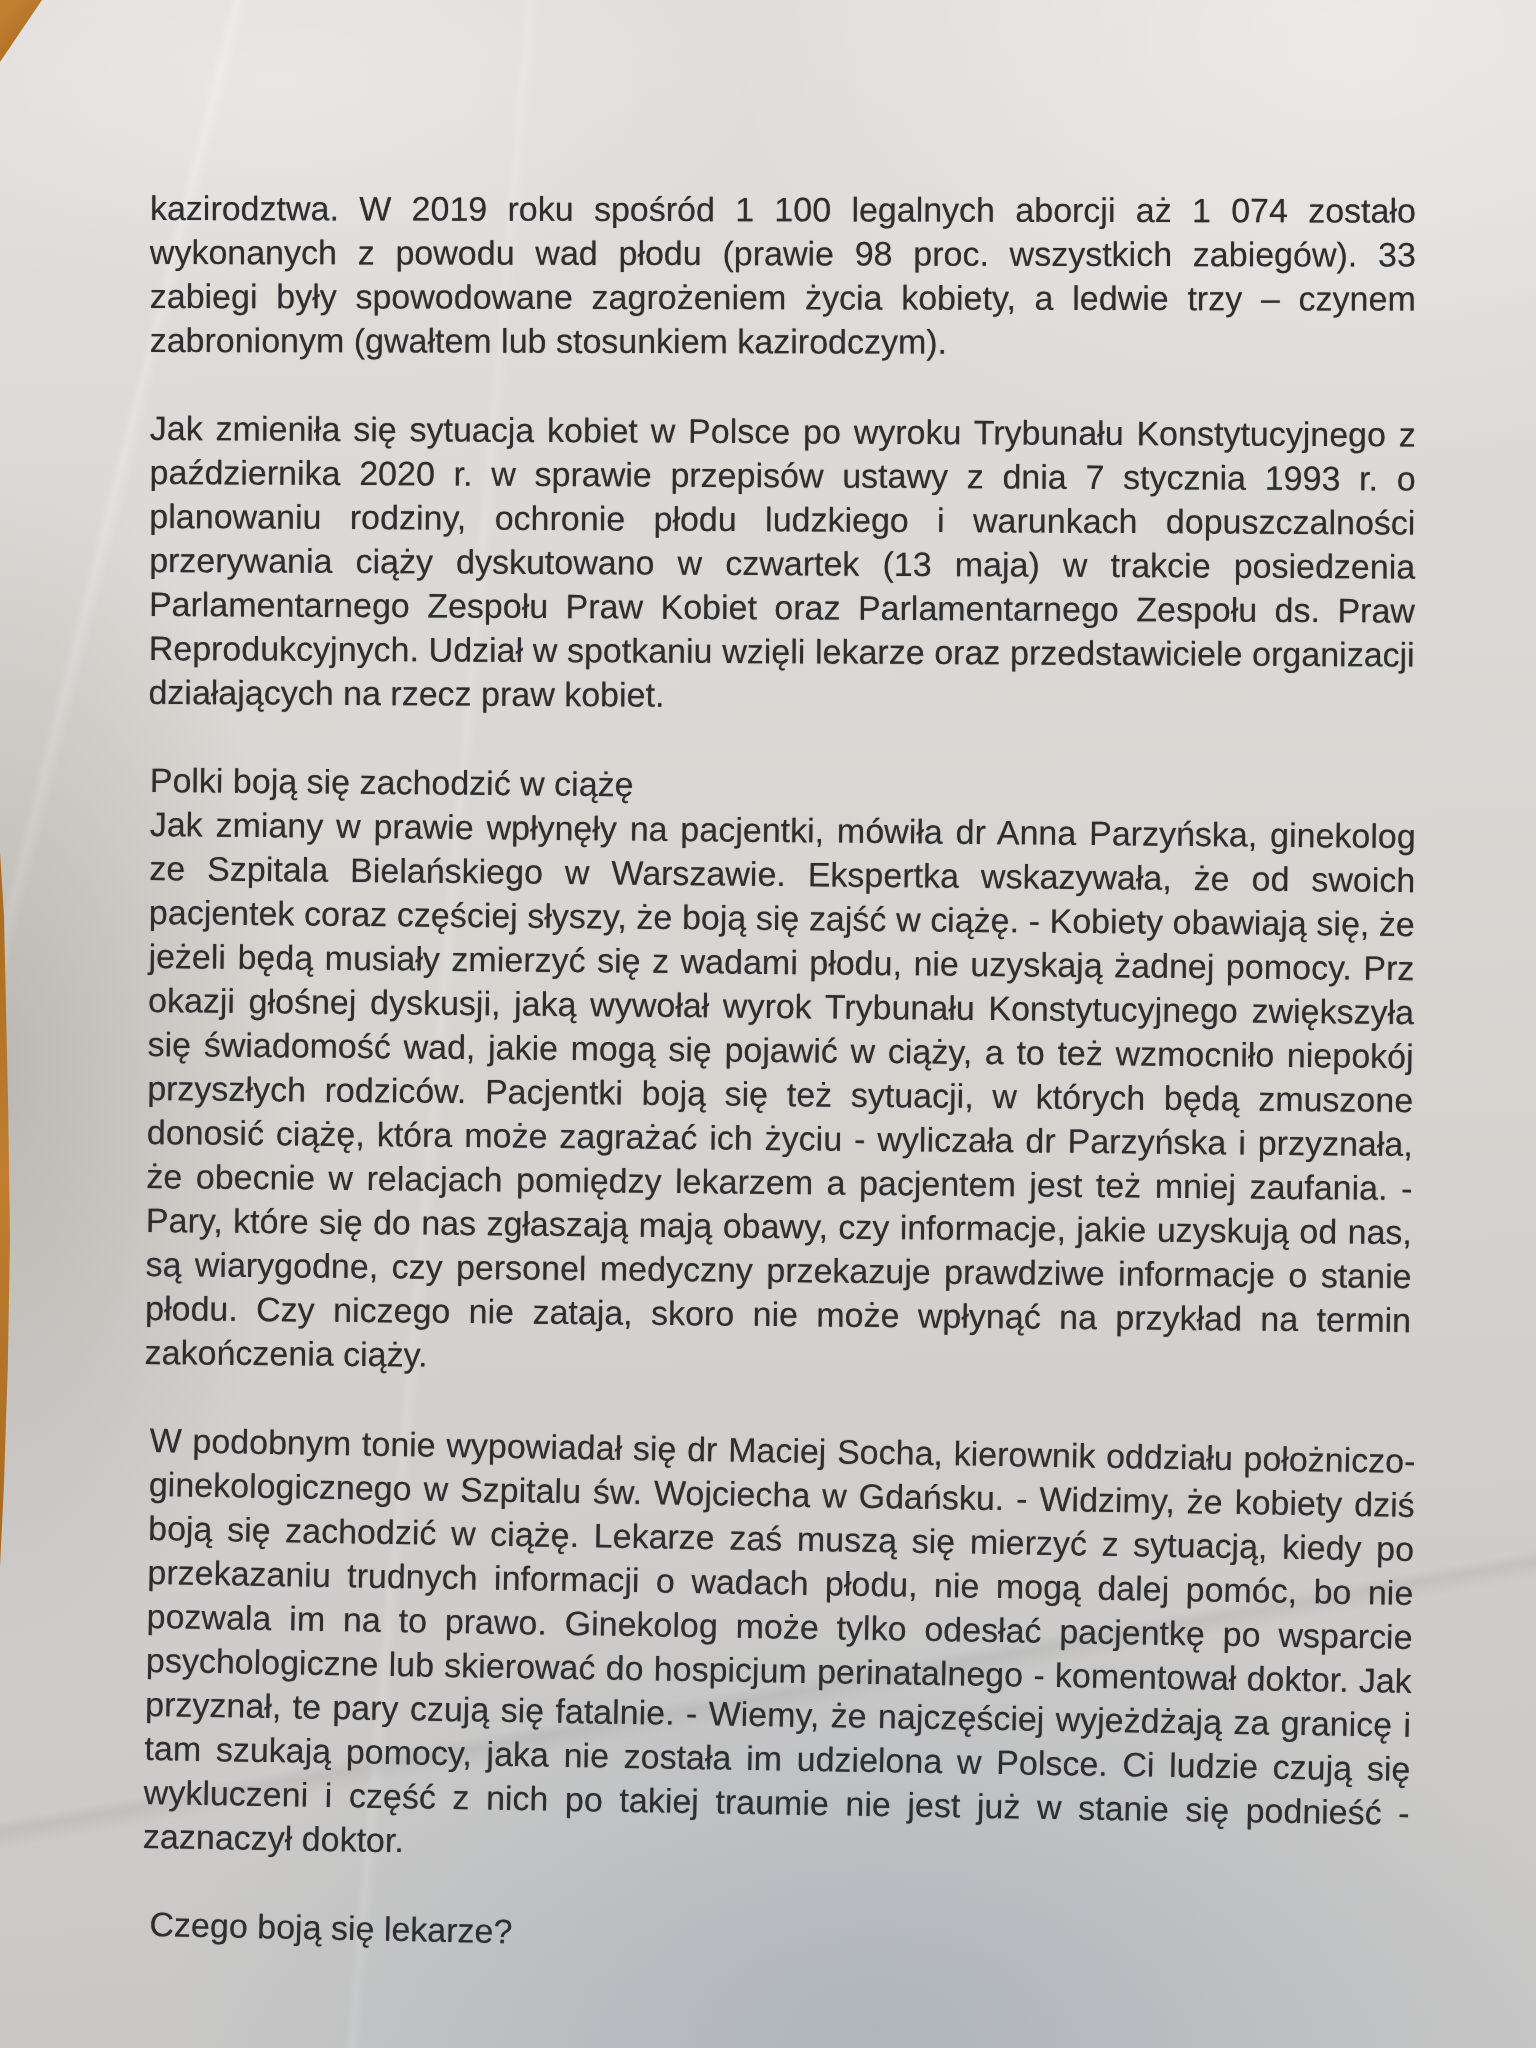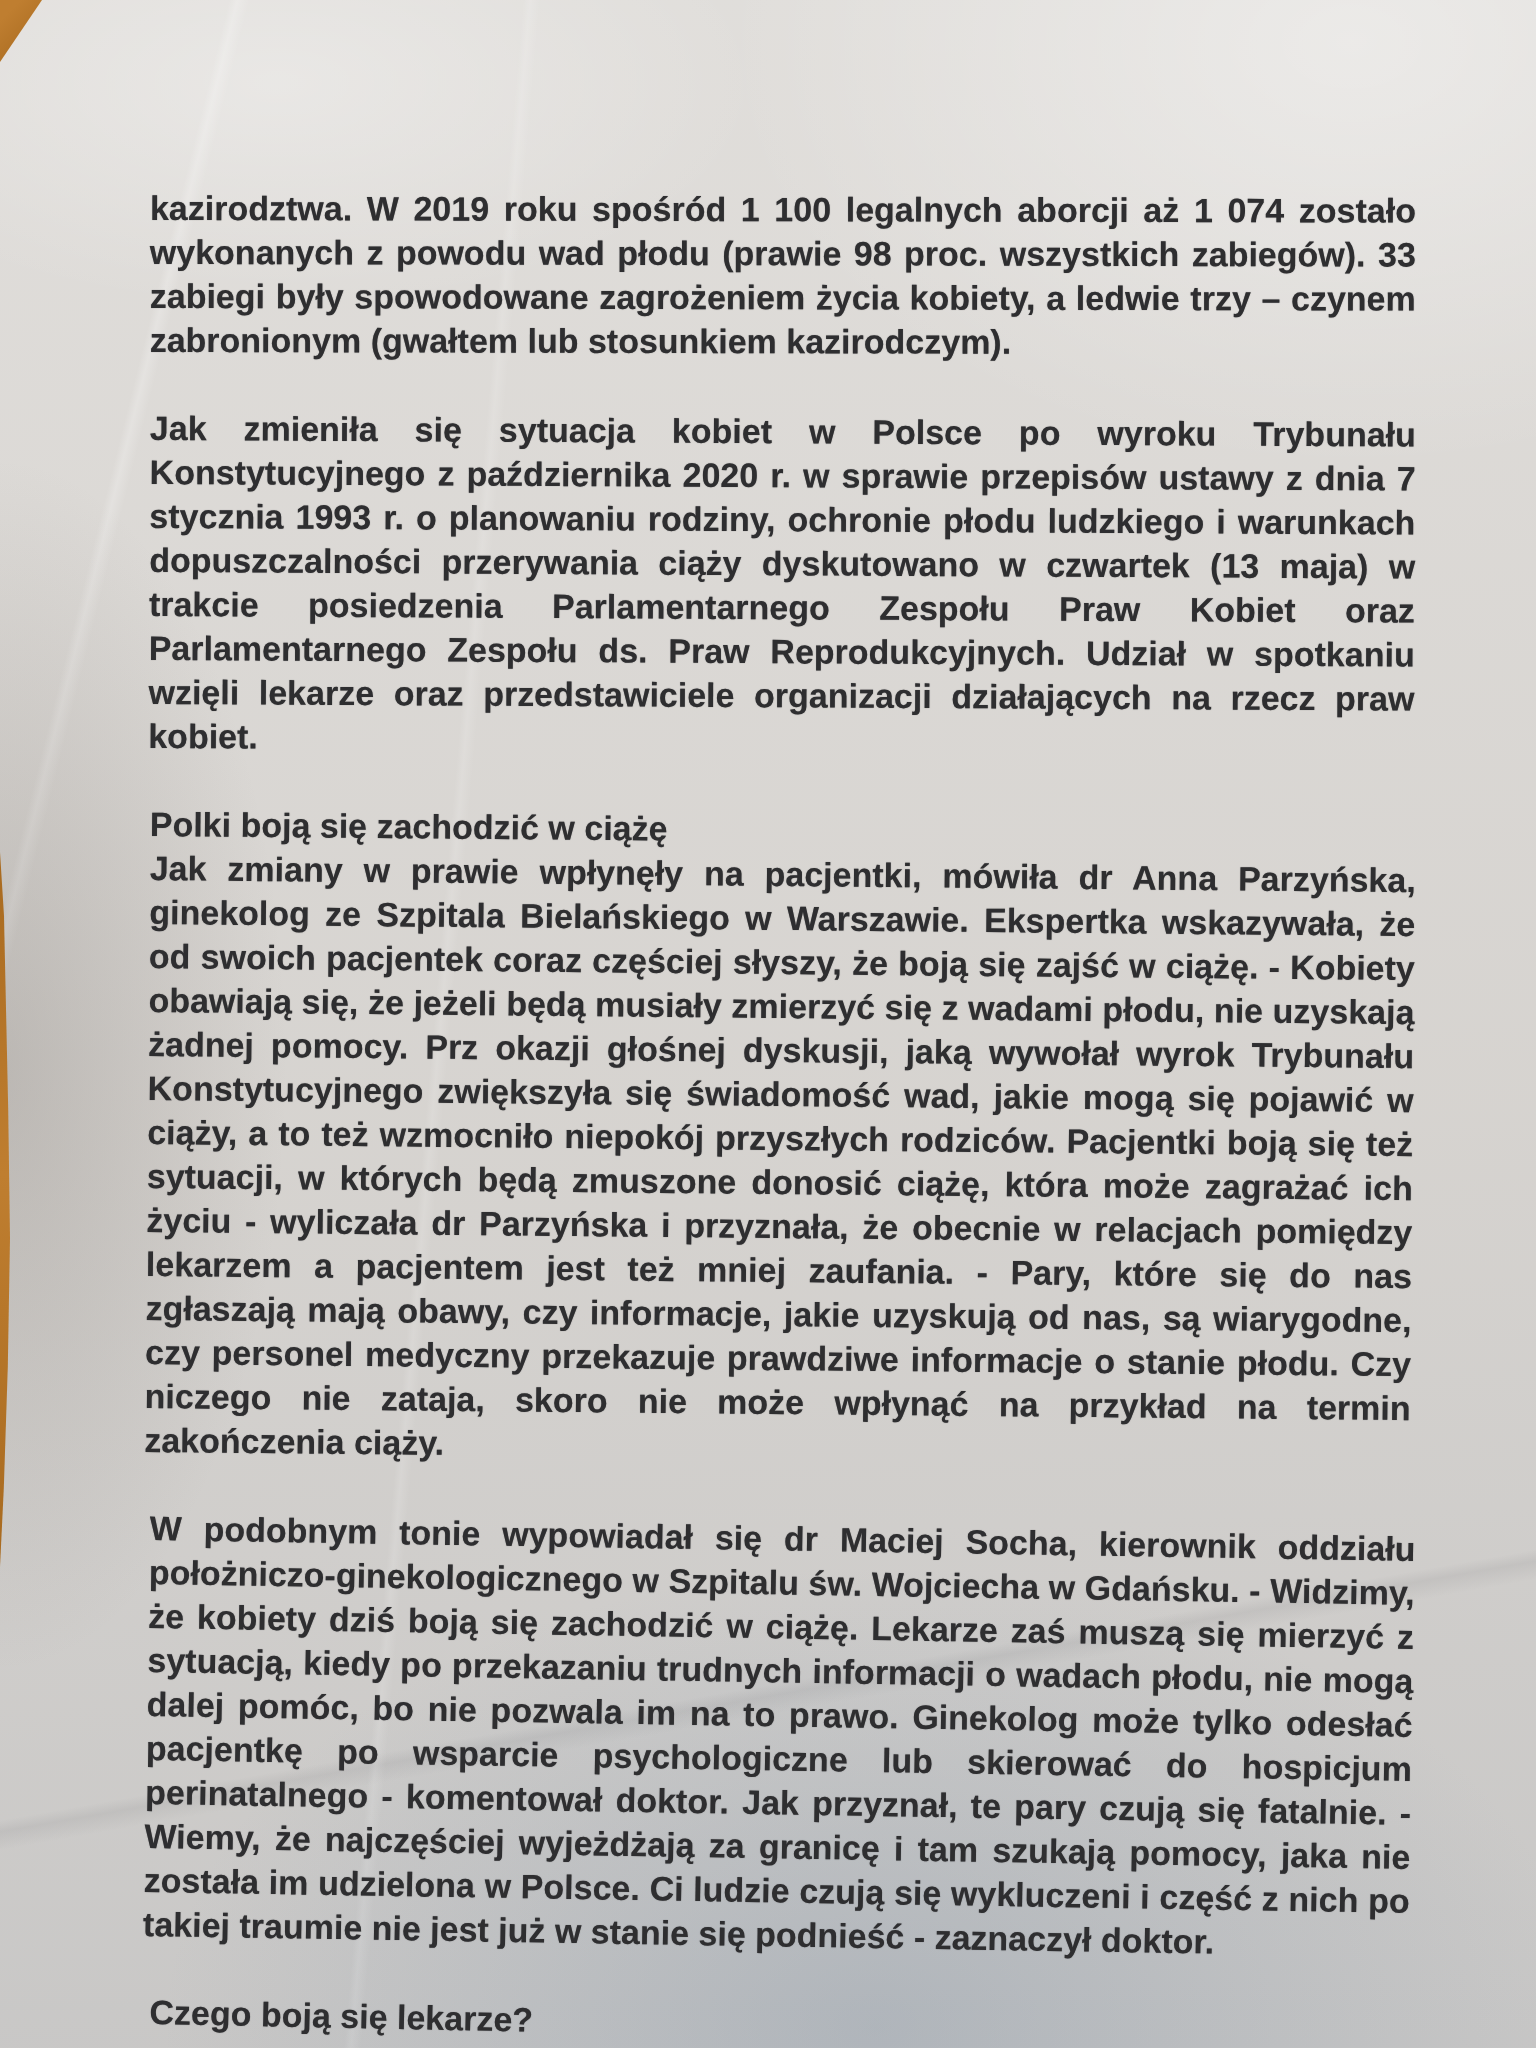--- a/index.html
+++ b/index.html
@@ -11,21 +11,20 @@
   *{margin:0;padding:0;box-sizing:border-box;}
   html,body{width:1536px;height:2048px;overflow:hidden;}
   body{
     font-family:"Liberation Sans","DejaVu Sans",sans-serif;
     background:var(--table-edge);
   }
   .scene{
     position:relative;
     width:1536px;height:2048px;
     overflow:hidden;
-    font-weight:bold;
   }
   
   .paper{
     position:absolute;
     inset:0;
     background-color:var(--paper);
     background-image:
       
       radial-gradient(62% 30% at 57% 99%, rgba(118,138,160,0.30), rgba(118,138,160,0) 75%),
       

